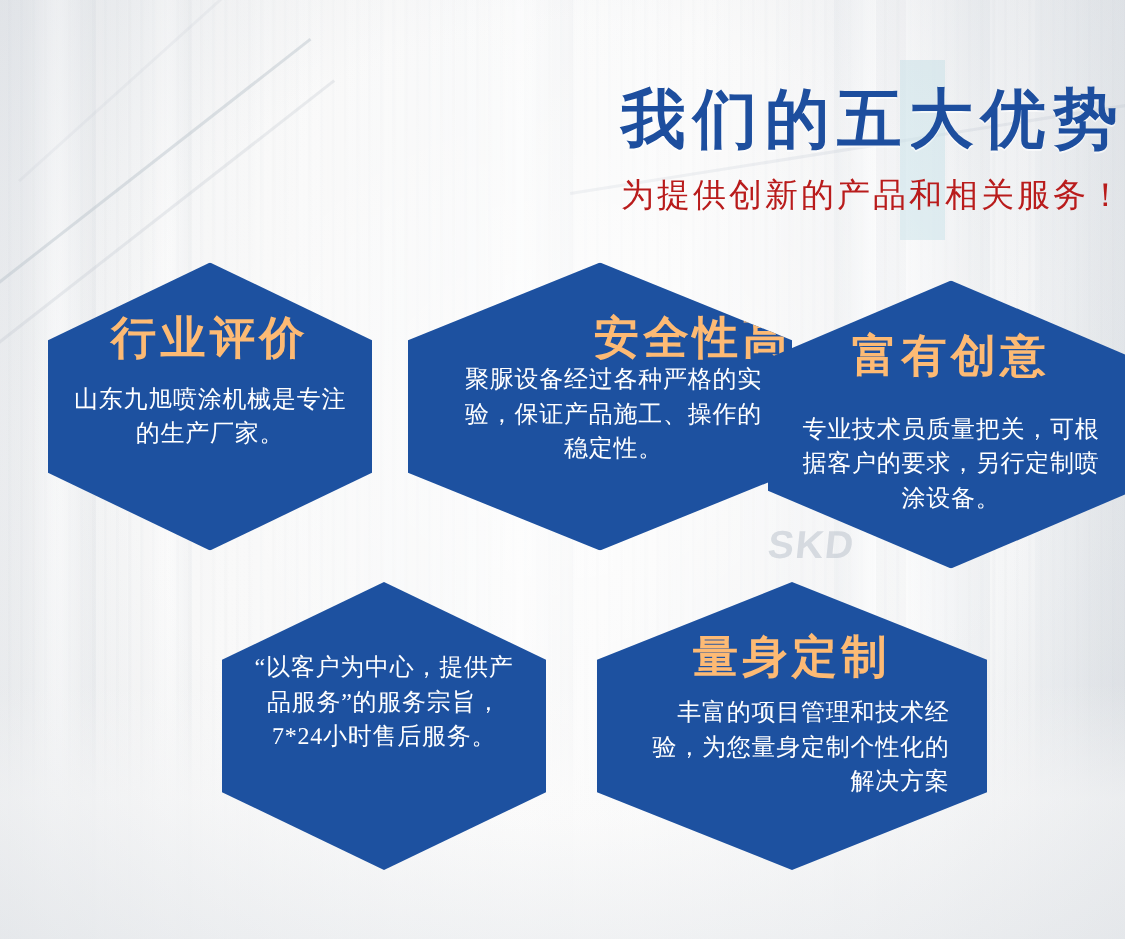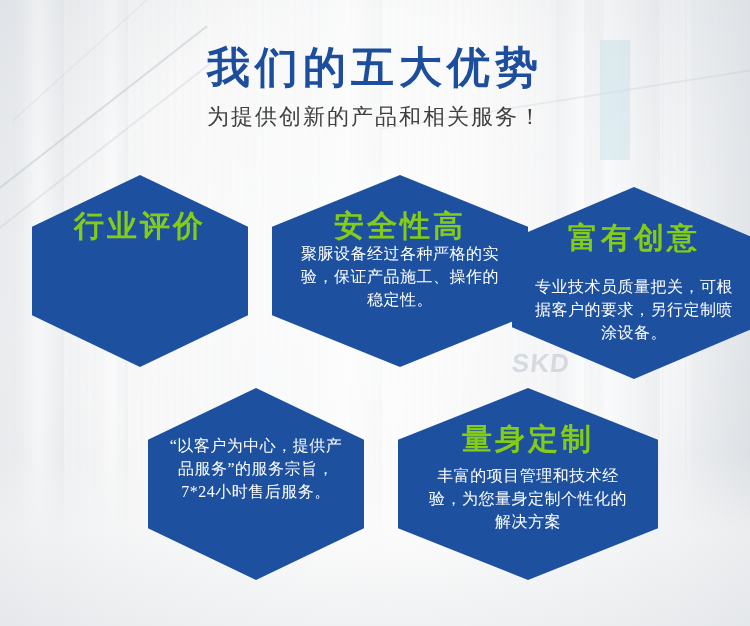--- a/index.html
+++ b/index.html
@@ -94,37 +94,37 @@
   .bg-floor {
     position: absolute;
     left: 0; right: 0; bottom: 0; height: 170px;
     background: linear-gradient(180deg, rgba(255,255,255,0) 0%, rgba(250,250,250,.85) 45%, rgba(244,245,246,.95) 100%);
   }
 
   
   .header {
     position: absolute;
     left: 0; right: 0;
-    top: 45px;
-    text-align: center;
+    top: 58px;
+    text-align: right;
   }
   .title {
     font-size: 43px;
     line-height: 1.05;
     letter-spacing: 5px;
     font-weight: bold;
     color: #1d4e9e;
     font-family: "Liberation Serif", "DejaVu Serif", serif;
     text-shadow: 0 1px 0 rgba(255,255,255,.6);
   }
   .subtitle {
     margin-top: 12px;
     font-size: 22px;
     letter-spacing: 2px;
-    color: #404040;
+    color: #b91c1c;
     font-family: "Liberation Serif", "DejaVu Serif", serif;
   }
 
   
   .hex {
     position: absolute;
     background: #1d51a0;
     -webkit-clip-path: polygon(50% 0%, 100% 27%, 100% 73%, 50% 100%, 0% 73%, 0% 27%);
     clip-path: polygon(50% 0%, 100% 27%, 100% 73%, 50% 100%, 0% 73%, 0% 27%);
     display: flex;
@@ -133,46 +133,46 @@
     justify-content: flex-start;
     box-sizing: border-box;
     text-align: center;
     color: #ffffff;
   }
   .hex-title {
     font-size: 30px;
     font-weight: bold;
     letter-spacing: 3px;
     line-height: 1;
-    color: #84cc16;
+    color: #fdba74;
     font-family: "Liberation Serif", "DejaVu Serif", serif;
   }
   .hex-desc {
     font-size: 16px;
     line-height: 1.45;
     letter-spacing: .5px;
     color: #ffffff;
     font-family: "Liberation Serif", "DejaVu Serif", serif;
     padding: 0 14px;
     max-width: 210px;
   }
 
   
   #hex-0 { left: 32px;  top: 175px; width: 216px; height: 192px; padding-top: 36px; }
-  #hex-1 { left: 272px; top: 175px; width: 256px; height: 192px; padding-top: 36px; }
+  #hex-1 { left: 272px; top: 175px; width: 256px; height: 192px; padding-top: 36px; align-items: flex-end; }
   #hex-2 { left: 512px; top: 187px; width: 244px; height: 192px; padding-top: 36px; }
   
   #hex-3 { left: 148px; top: 388px; width: 216px; height: 192px; padding-top: 36px; }
   #hex-4 { left: 398px; top: 388px; width: 260px; height: 192px; padding-top: 36px; }
 
   #hex-0 .hex-desc { margin-top: 14px; }
   #hex-1 .hex-desc { margin-top: 1px; }
   #hex-2 .hex-desc { margin-top: 22px; }
   #hex-3 .hex-desc { margin-top: 10px; }
-  #hex-4 .hex-desc { margin-top: 10px; }
+  #hex-4 .hex-desc { margin-top: 10px; text-align: right; }
 </style>
 </head>
 <body>
 
 <div id="stage">
 
   <div class="bg-layer bg-base"></div>
   <div class="bg-layer bg-verticals"></div>
   <div class="bg-col c1"></div>
   <div class="bg-col c2"></div>
@@ -189,20 +189,21 @@
   <div class="bg-layer bg-vign"></div>
   <div class="bg-watermark">SKD</div>
 
   <div class="header">
     <div class="title">我们的五大优势</div>
     <div class="subtitle">为提供创新的产品和相关服务！</div>
   </div>
 
   <div class="hex" id="hex-0">
     <div class="hex-title">行业评价</div>
+    <div class="hex-desc">山东九旭喷涂机械是专注的生产厂家。</div>
   </div>
 
   <div class="hex" id="hex-1">
     <div class="hex-title">安全性高</div>
     <div class="hex-desc">聚脲设备经过各种严格的实验，保证产品施工、操作的稳定性。</div>
   </div>
 
   <div class="hex" id="hex-2">
     <div class="hex-title">富有创意</div>
     <div class="hex-desc">专业技术员质量把关，可根据客户的要求，另行定制喷涂设备。</div>

